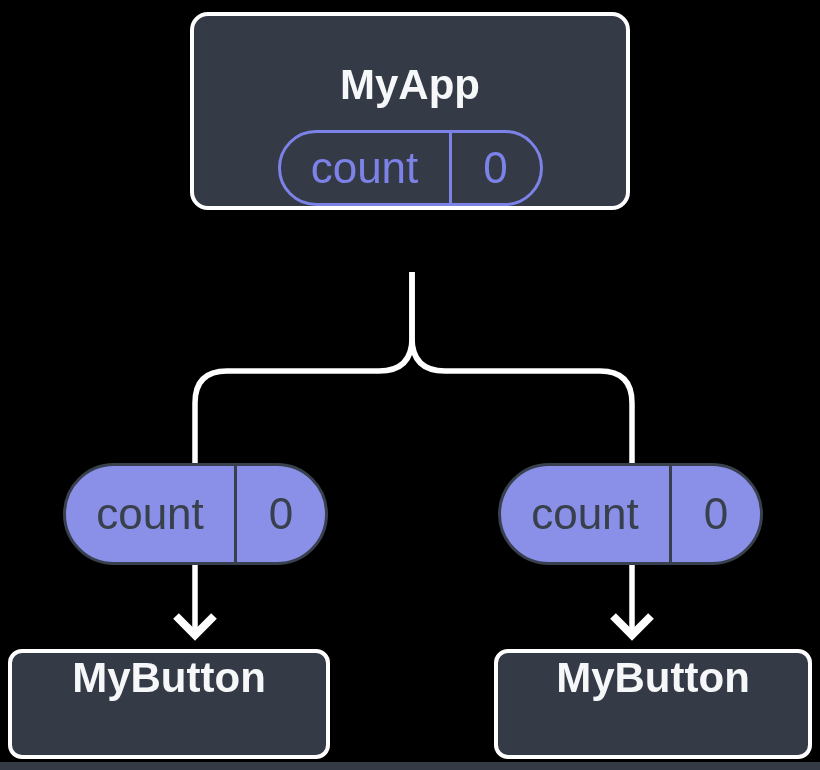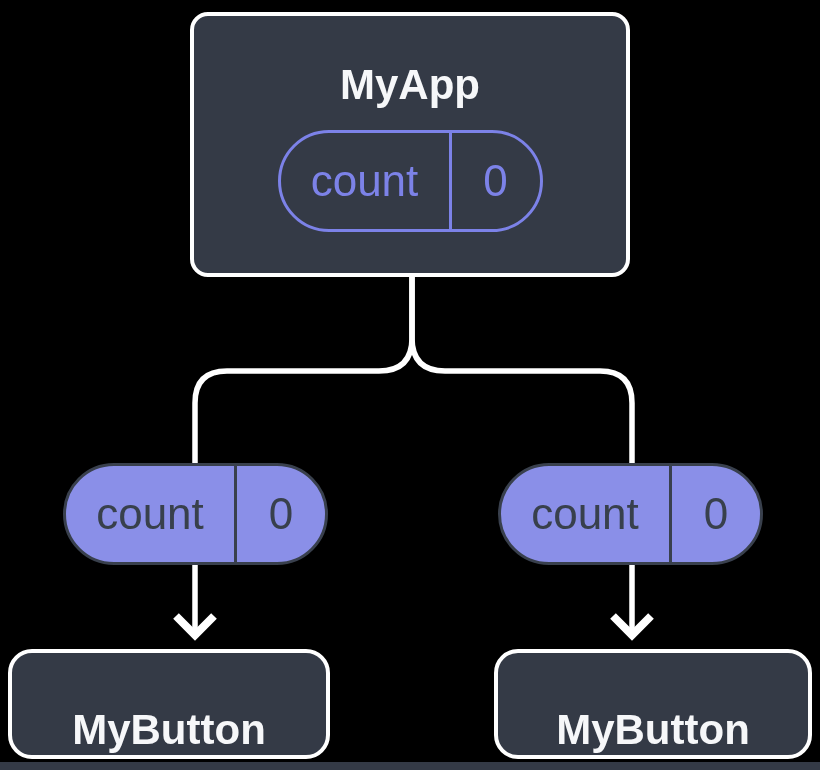--- a/index.html
+++ b/index.html
@@ -26,21 +26,21 @@
     stroke-linejoin: miter;
   }
   .node {
     position: absolute;
     box-sizing: border-box;
     background: var(--node-fill, #343a46);
     border: 4px solid var(--node-border, #fff);
     z-index: 2;
   }
   .root {
-    left: 190px; top: 12px; width: 440px; height: 265px;
+    left: 190px; top: 12px; width: 440px; height: 198px;
     border-radius: 18px;
     display: flex; flex-direction: column; align-items: center;
     padding-top: 44px;
   }
   .node-title {
     color: var(--title-text, #f6f7f9);
     font-size: 42px;
     font-weight: 600;
     line-height: 50px;
     white-space: nowrap;
@@ -72,22 +72,22 @@
   .pill.filled {
     position: absolute;
     background: var(--pill-fill, #8a8fe8);
     border: 3px solid var(--pill-dark-border, #39404d);
     color: var(--pill-dark-text, #38404c);
   }
   .pill.filled .seg-value { border-left: 3px solid var(--pill-dark-border, #39404d); }
   .pill-left  { left: 63px;  top: 463px; }
   .pill-right { left: 498px; top: 463px; }
   .child {
-    display: flex; align-items: flex-end; justify-content: center;
-    border-radius: 24px;
+    display: flex; align-items: flex-start; justify-content: center;
+    border-radius: 14px;
   }
   .child-left  { left: 8px;   top: 649px; width: 322px; height: 110px; }
   .child-right { left: 494px; top: 649px; width: 318px; height: 110px; }
   .bottom-strip {
     position: absolute;
     left: 0; top: 762px; width: 820px; height: 8px;
     background: var(--node-fill, #343a46);
     z-index: 0;
   }
 </style>

